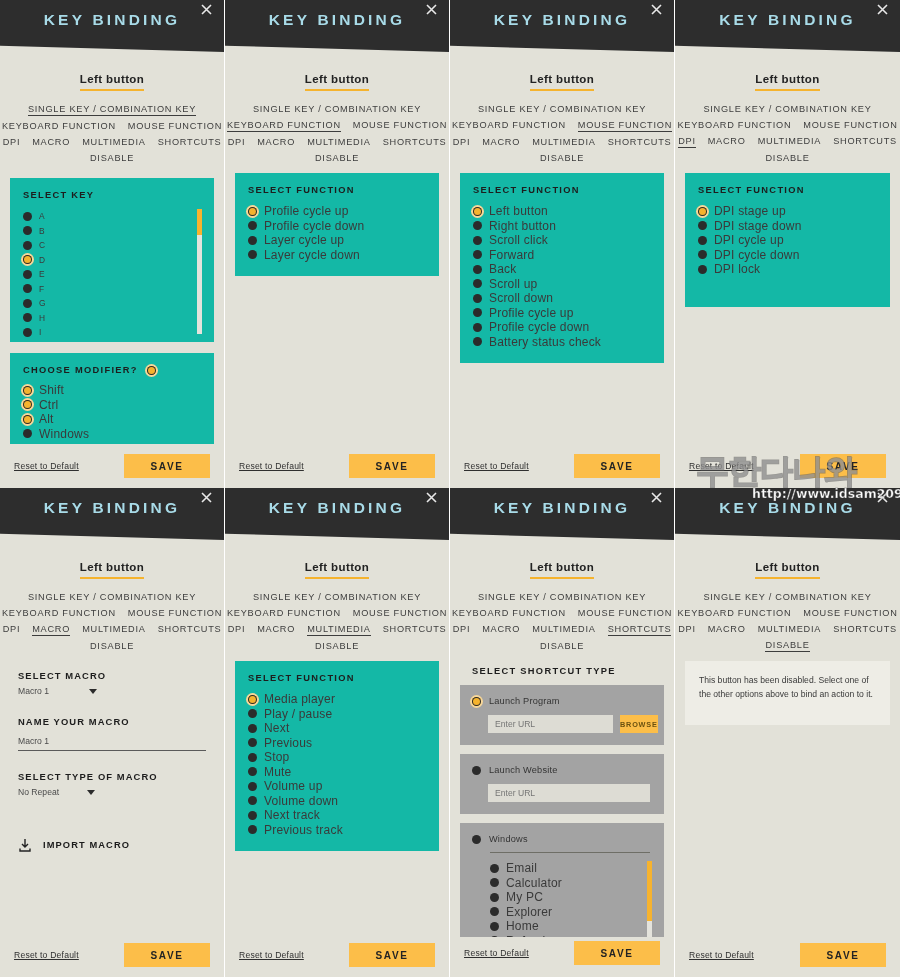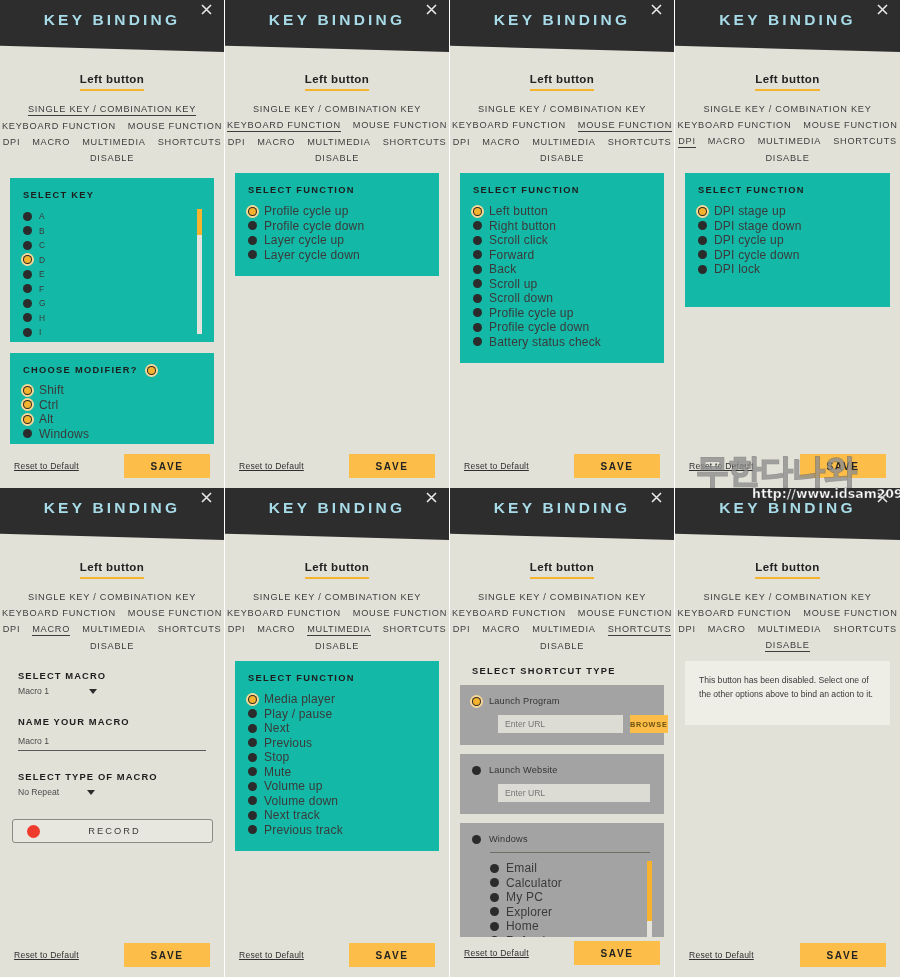--- a/index.html
+++ b/index.html
@@ -258,21 +258,21 @@
   .ic { width: 14px; height: 15px; flex: 0 0 14px; }
 
   
   .sc-card {
     background: #a3a3a3;
     margin: 0 10px 9px 10px;
     padding: 11px 12px 12px 12px;
   }
   .sc-head { display: flex; align-items: center; gap: 8px; }
   .sc-head .opt-label { font-size: 9.2px; color: #343434; }
-  .urlrow { display: flex; align-items: center; gap: 7px; margin-top: 9px; margin-left: 26px; }
+  .urlrow { display: flex; align-items: center; gap: 7px; margin-top: 9px; margin-left: 16px; }
   .urlbox {
     flex: 1;
     height: 18px;
     background: #dddcd4;
     border: none;
     font-size: 8.6px;
     color: #a3a29a;
     padding: 0 7px;
     font-family: "Liberation Sans", sans-serif;
   }
@@ -681,26 +681,31 @@
           <span class="mvalue">Macro 1</span>
         </div>
 
         <div class="mlabel">SELECT TYPE OF MACRO</div>
         <div class="mfield" style="margin-bottom:22px;">
           <span class="mvalue">No Repeat</span>
           <span class="caret" style="margin-left:28px;"></span>
         </div>
       </div>
 
-      <div class="record-btn">
-        <span class="rec-dot"></span>
-        <span class="rec-text">RECORD</span>
-      </div>
 
       <div style="padding: 16px 0 0 14px;">
+        <div class="macro-action">
+          <span class="ic">
+            <svg width="14" height="15" viewBox="0 0 14 15">
+                <path d="M7 1 L7 8.5 M4 6 L7 9 L10 6" stroke="#232323" stroke-width="1.4" fill="none"></path>
+                <path d="M2 10.5 L2 13 L12 13 L12 10.5" stroke="#232323" stroke-width="1.4" fill="none"></path>
+              </svg>
+          </span>
+          <span class="ma-label">IMPORT MACRO</span>
+        </div>
       </div>
 
       <div class="footer">
         <span class="reset-link">Reset to Default</span>
         <button class="save-btn">SAVE</button>
       </div>
     </div>
 
     <div class="panel">
       <div class="hdr">

